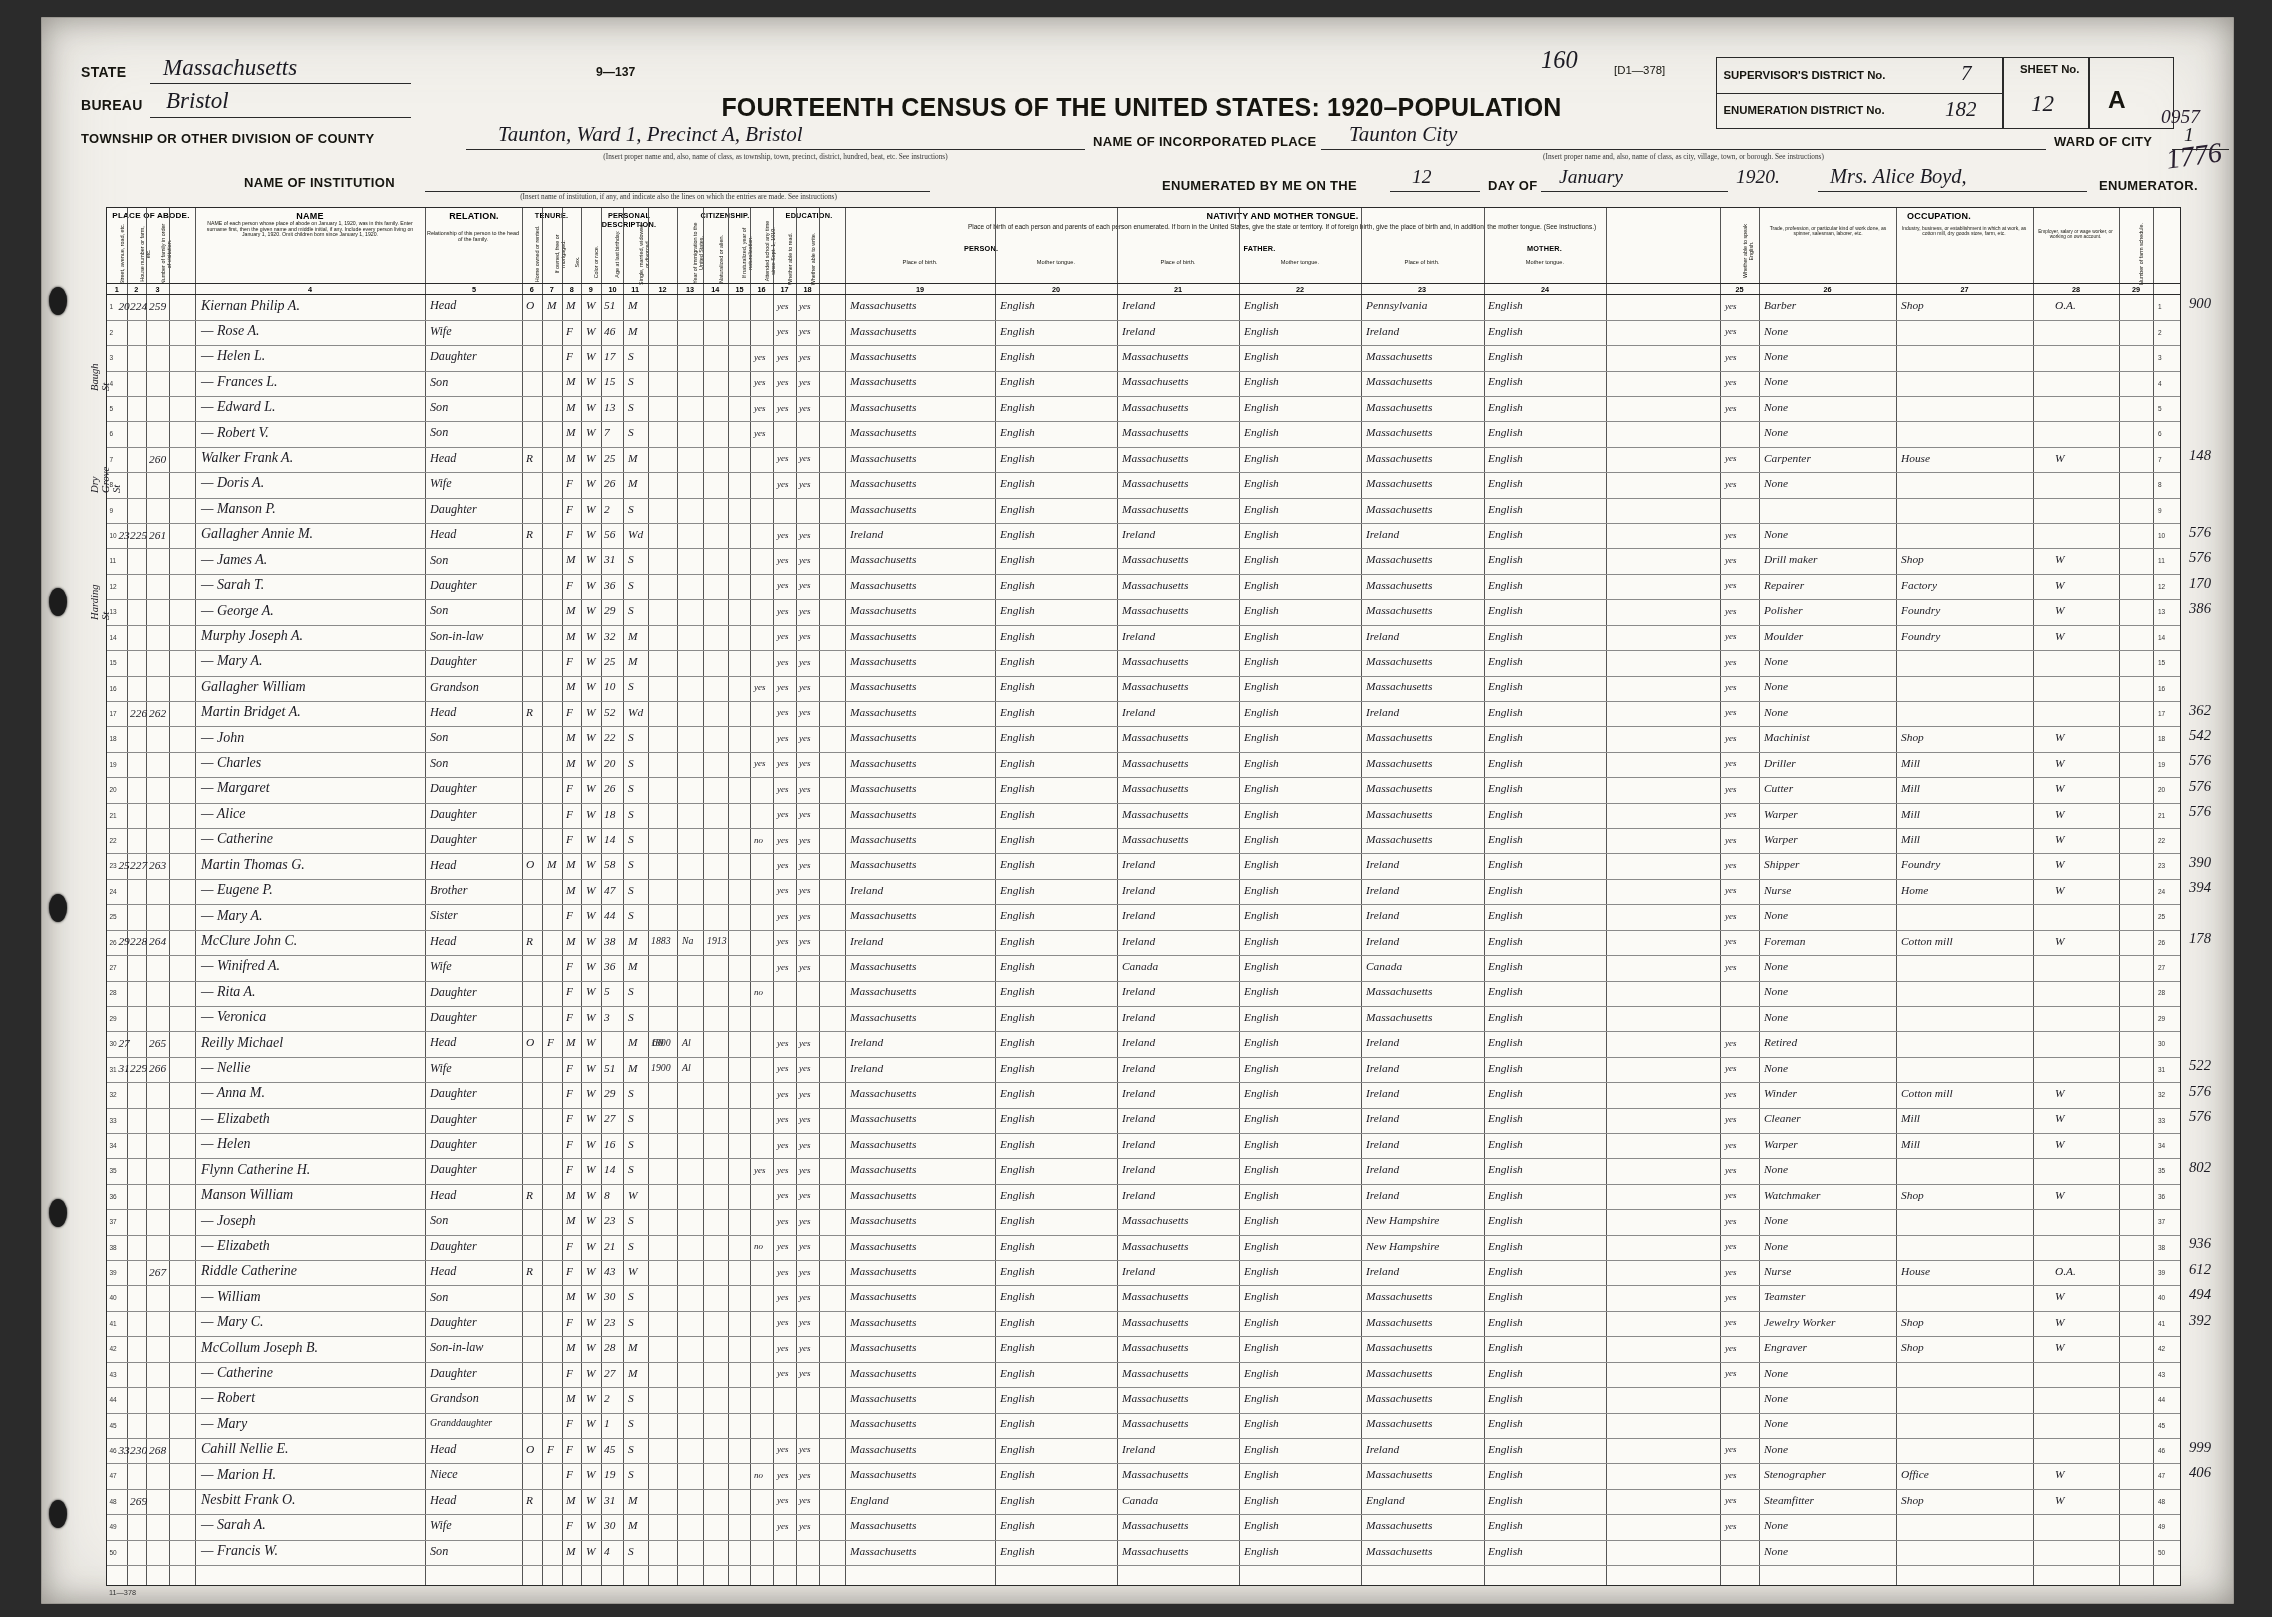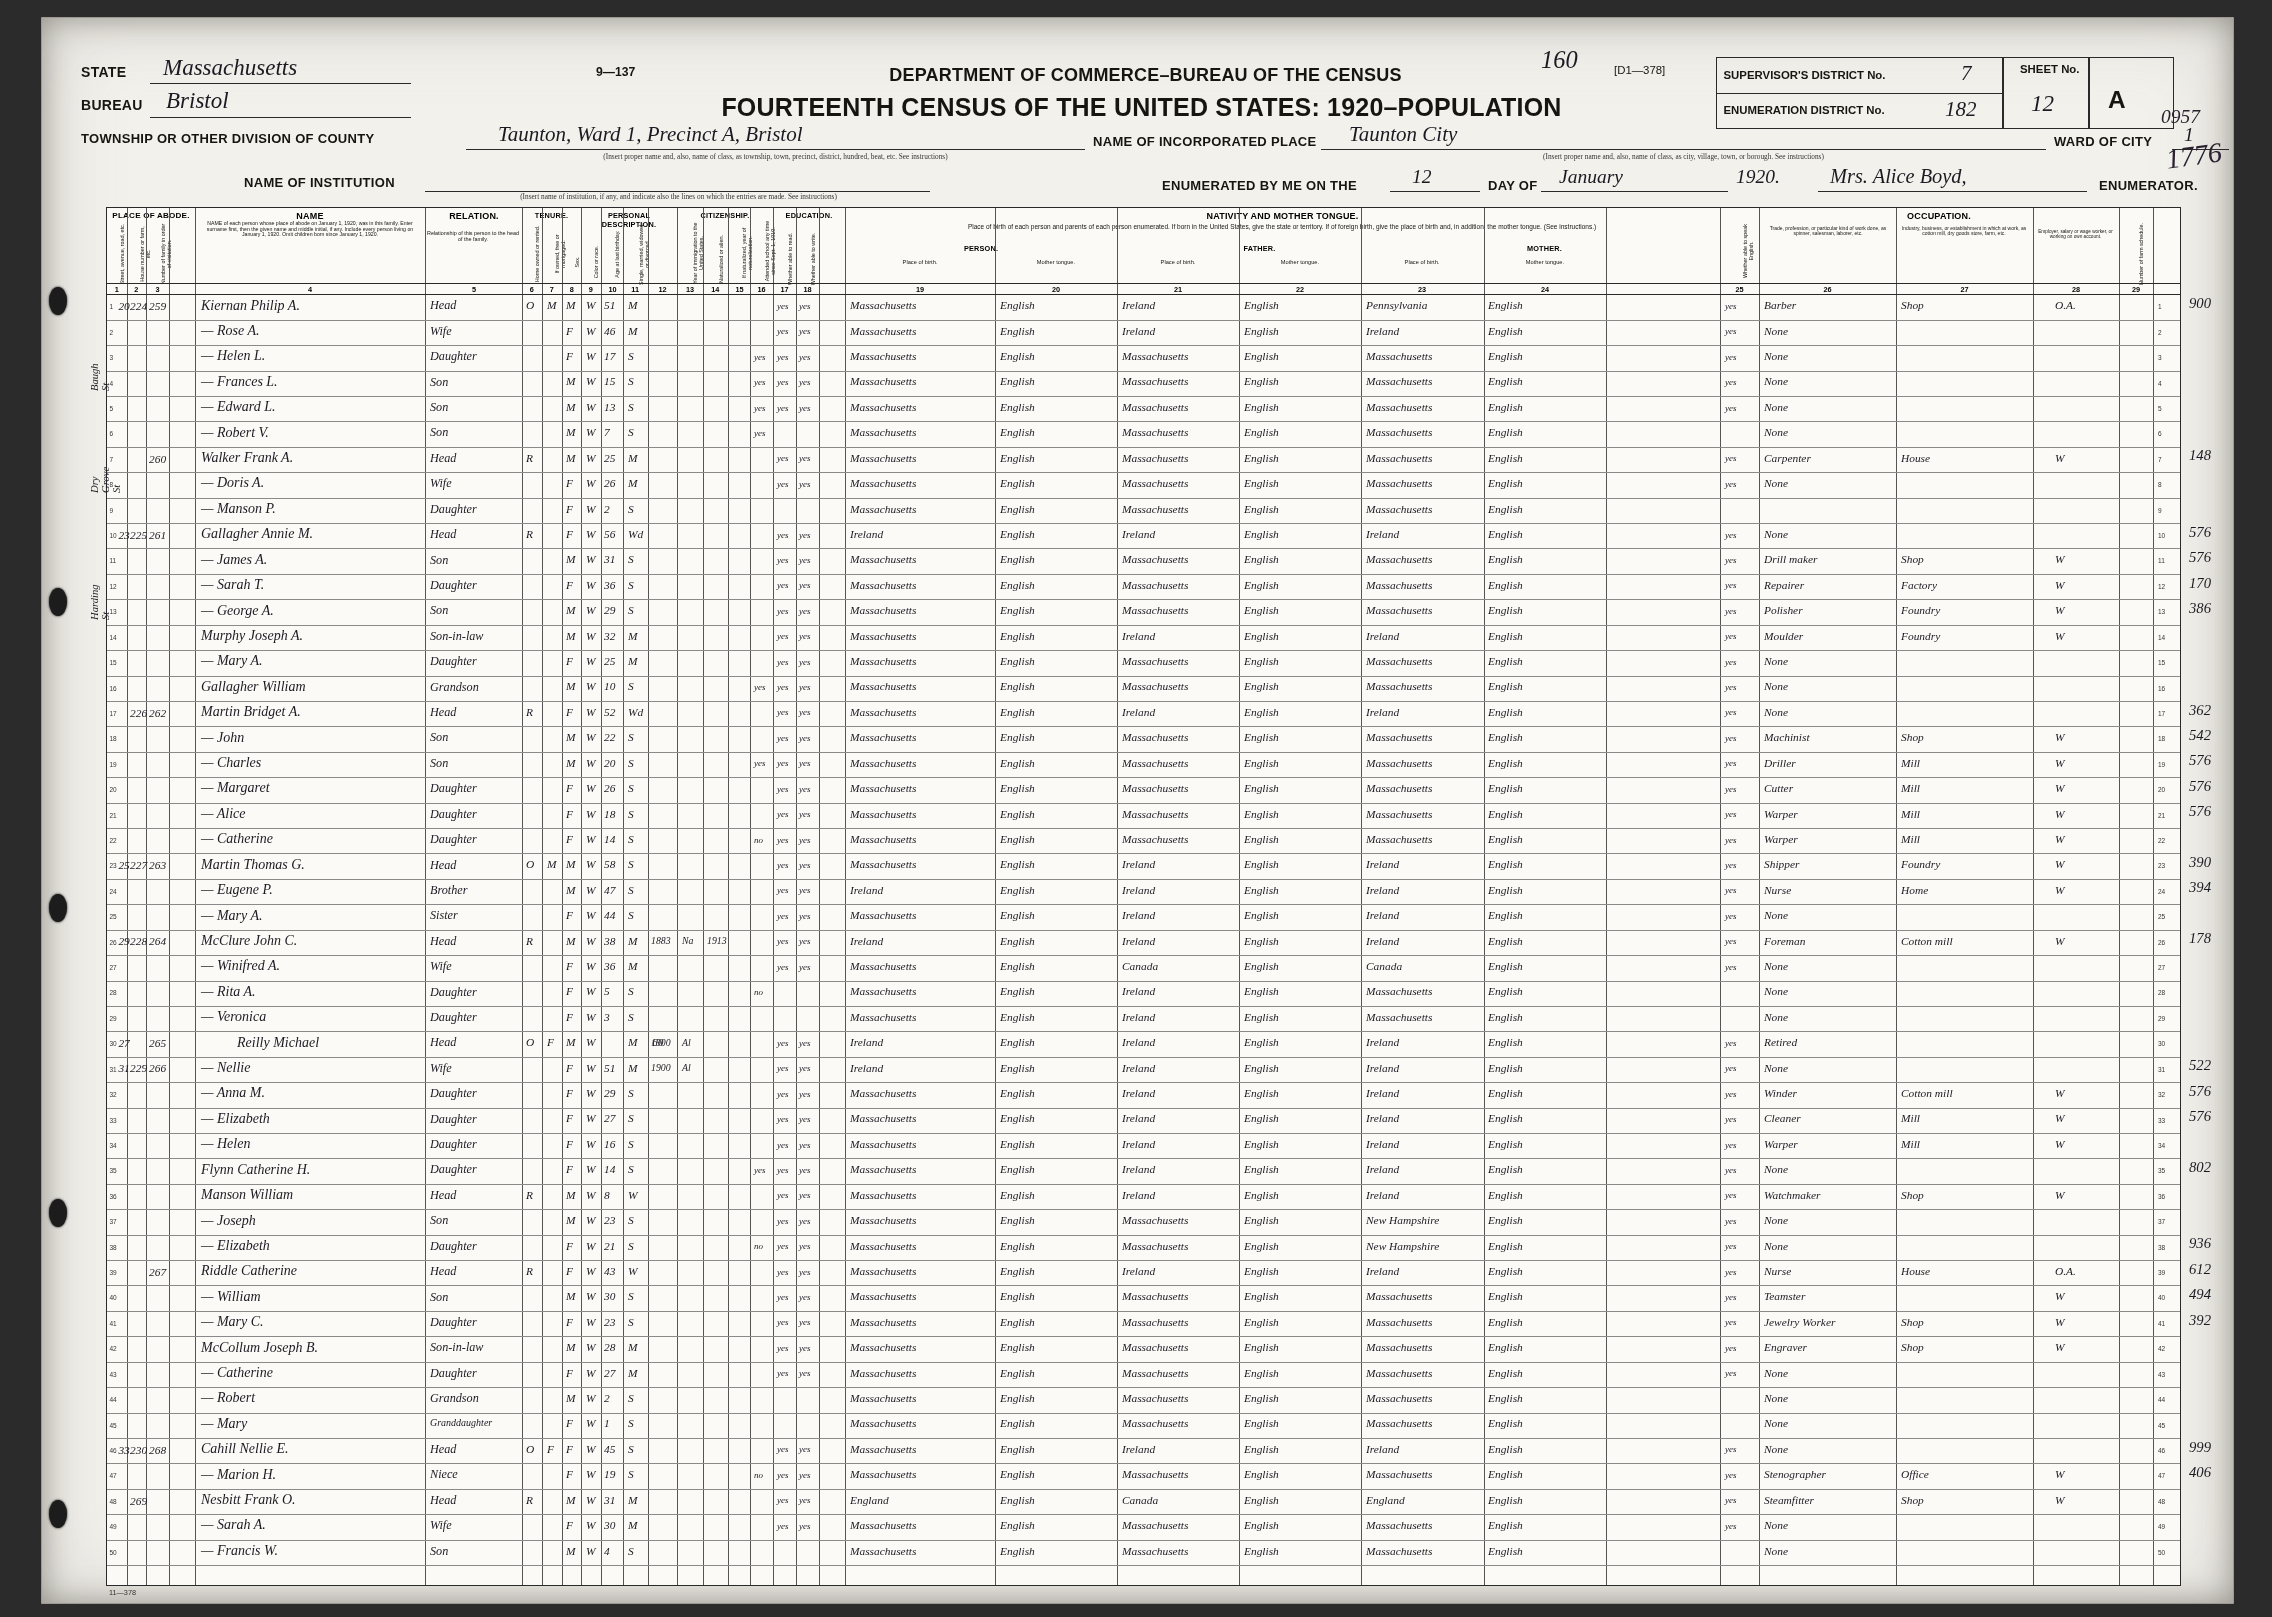--- a/index.html
+++ b/index.html
@@ -68,21 +68,20 @@
     <div class="hole h1"></div>
     <div class="hole h2"></div>
     <div class="hole h3"></div>
     <div class="hole h4"></div>
     <div class="hole h5"></div>
 
     <div id="hdr">
       <div id="formno" class="print">9—137</div>
       <div id="pgnum" class="hw">160</div>
       <div id="d1" class="print">[D1—378]</div>
-      <div id="title1" class="print">DEPARTMENT OF COMMERCE–BUREAU OF THE CENSUS</div>
       <div id="title2" class="print">FOURTEENTH CENSUS OF THE UNITED STATES: 1920–POPULATION</div>
 
       <div class="lbl print" style="left:39px;top:46px;">STATE</div>
       <div class="line" style="left:108px;top:65px;width:261px;"></div>
       <div class="fill hw" style="left:121px;top:37px;">Massachusetts</div>
 
       <div class="lbl print" style="left:39px;top:79px;">BUREAU</div>
       <div class="line" style="left:108px;top:99px;width:261px;"></div>
       <div class="fill hw" style="left:124px;top:70px;">Bristol</div>
 
@@ -888,21 +887,21 @@
             <div class="cell" style="left: 1015px; top: 803px; font-size: 11.4px;">Ireland</div>
             <div class="cell" style="left: 1137px; top: 803px; font-size: 11.4px;">English</div>
             <div class="cell" style="left: 1259px; top: 803px; font-size: 11.4px;">Massachusetts</div>
             <div class="cell" style="left: 1381px; top: 803px; font-size: 11.4px;">English</div>
             <div class="cell" style="left: 1657px; top: 803px; font-size: 11.4px;">None</div>
           </div>
           <div style="position: absolute; left: 0px; top: 0px; width: 100%; height: 0px;">
             <div class="rnum" style="left: 2.4px; top: 832px; font-size: 6.5px;">30</div>
             <div class="cell c" style="left: 11.4px; top: 829px; font-size: 11.4px;">27</div>
             <div class="cell c" style="left: 42px; top: 829px; font-size: 11.4px;">265</div>
-            <div class="cell" style="left: 94px; top: 827px; font-size: 14px; margin-left: 36px;">Reilly Michael</div>
+            <div class="cell" style="left: 94px; top: 827px; font-size: 14px;">Reilly Michael</div>
             <div class="cell" style="left: 323px; top: 827px; font-size: 12.2px;">Head</div>
             <div class="cell" style="left: 419px; top: 828px; font-size: 11.4px;">O</div>
             <div class="cell" style="left: 440px; top: 828px; font-size: 11.4px;">F</div>
             <div class="cell" style="left: 459px; top: 828px; font-size: 11.4px;">M</div>
             <div class="cell" style="left: 479px; top: 828px; font-size: 11.4px;">W</div>
             <div class="cell" style="left: 497px; top: 828px; font-size: 11.4px; margin-left: 48px;">60</div>
             <div class="cell" style="left: 521px; top: 828px; font-size: 11.4px;">M</div>
             <div class="cell" style="left: 544px; top: 829px; font-size: 9.8px;">1900</div>
             <div class="cell" style="left: 575px; top: 829px; font-size: 9.8px;">Al</div>
             <div class="cell" style="left: 670px; top: 830px; font-size: 9px;">yes</div>

